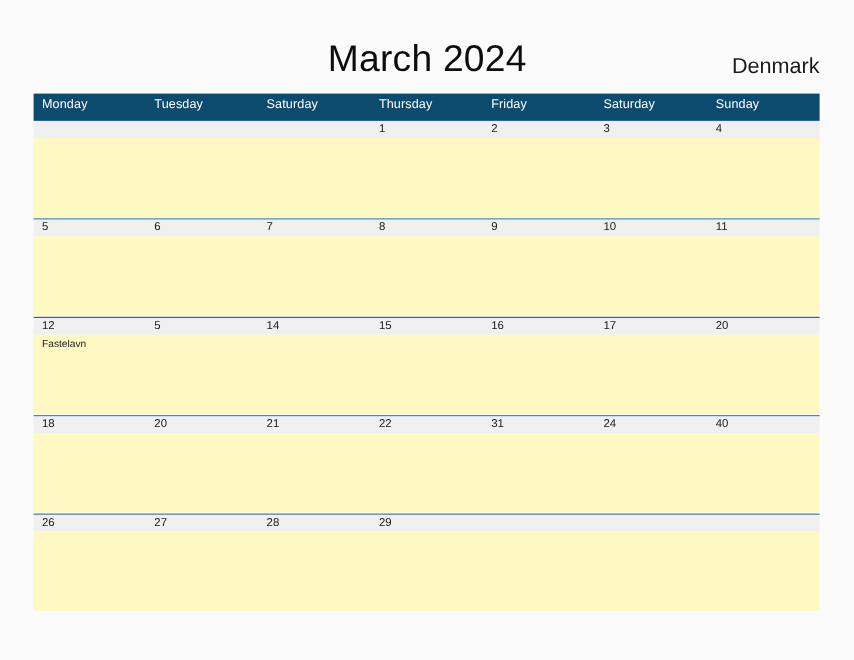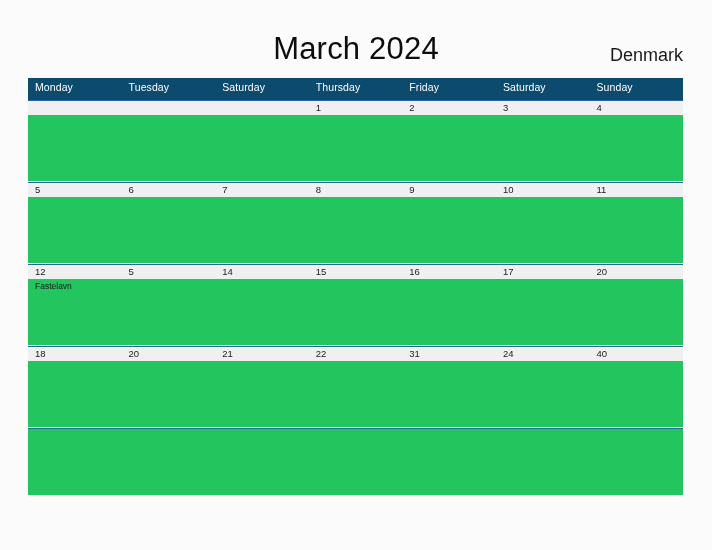--- a/index.html
+++ b/index.html
@@ -133,21 +133,21 @@
     border-top: none;
   }
   .week .datestrip {
     display: flex;
     height: 14px;
     background: #f0f0f0;
   }
   .week .bodystrip {
     display: flex;
     height: 66px;
-    background: #22c55e;
+    background: #fef9c3;
   }
   .daynum-cell, .dayevent-cell {
     flex: 1 1 0;
     box-sizing: border-box;
     padding-left: 7px;
     overflow: hidden;
   }
   .daynum {
     font-size: 9.5px;
     line-height: 14px;
@@ -379,20 +379,43 @@
         <div class="dayevent-cell">
             <span class="dayevent"></span>
           </div>
         <div class="dayevent-cell">
             <span class="dayevent"></span>
           </div>
       </div>
     </div>
 
     <div class="week">
+      <div class="datestrip">
+        <div class="daynum-cell">
+            <span class="daynum">26</span>
+          </div>
+        <div class="daynum-cell">
+            <span class="daynum">27</span>
+          </div>
+        <div class="daynum-cell">
+            <span class="daynum">28</span>
+          </div>
+        <div class="daynum-cell">
+            <span class="daynum">29</span>
+          </div>
+        <div class="daynum-cell">
+            <span class="daynum"></span>
+          </div>
+        <div class="daynum-cell">
+            <span class="daynum"></span>
+          </div>
+        <div class="daynum-cell">
+            <span class="daynum"></span>
+          </div>
+      </div>
       <div class="bodystrip">
         <div class="dayevent-cell">
             <span class="dayevent"></span>
           </div>
         <div class="dayevent-cell">
             <span class="dayevent"></span>
           </div>
         <div class="dayevent-cell">
             <span class="dayevent"></span>
           </div>

